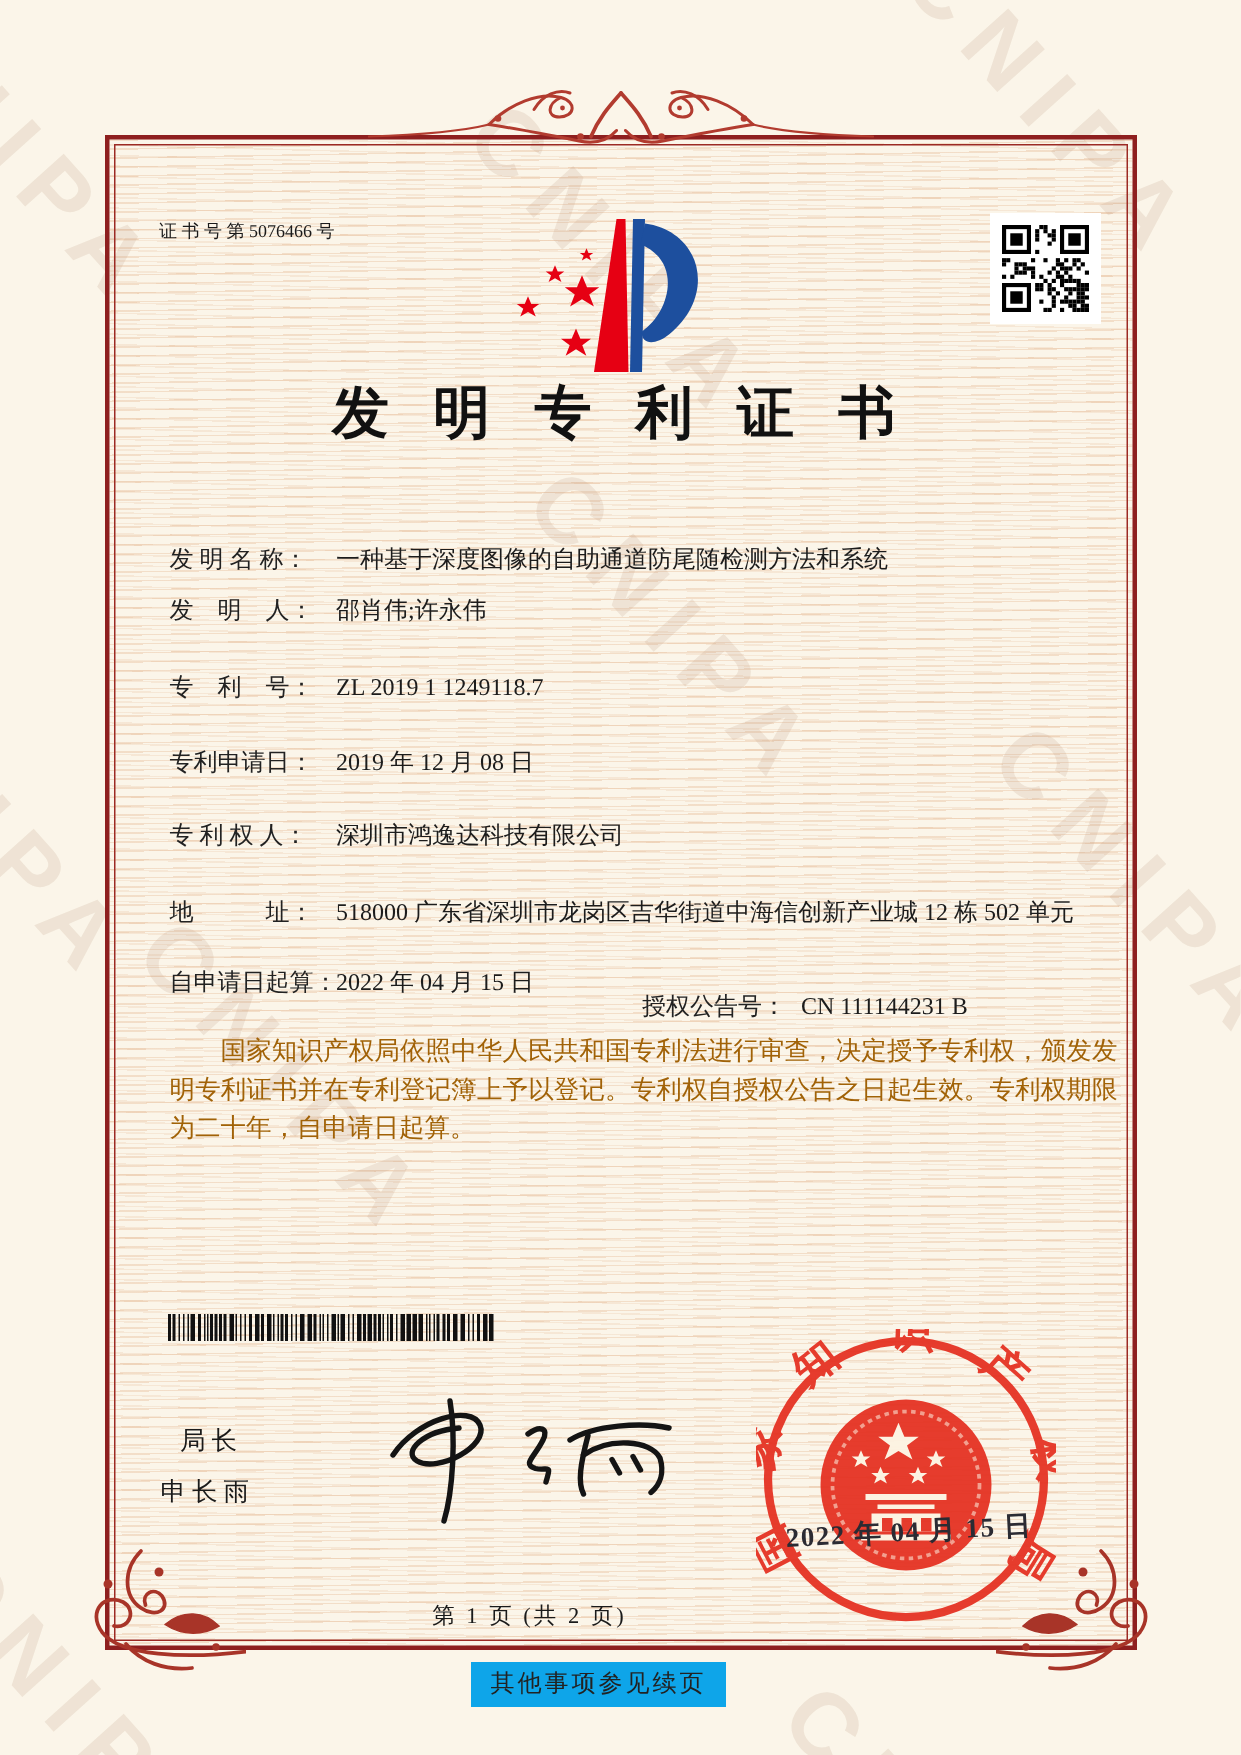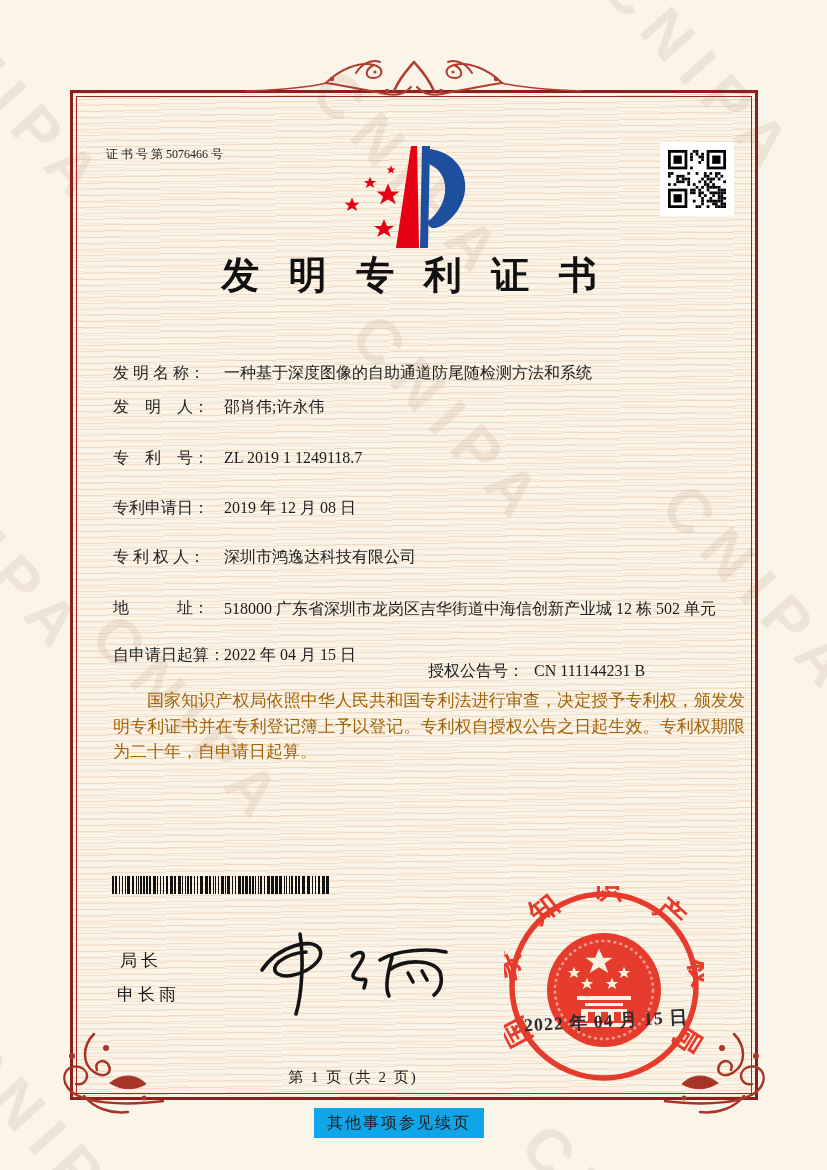--- a/index.html
+++ b/index.html
@@ -45,21 +45,21 @@
   .f-value{color:#1c1c1c;}
   .addr-value{
     display:inline-block;vertical-align:top;width:512px;
     white-space:normal;line-height:22px;
   }
   .grant-pair2{position:absolute;left:315px;top:0;margin-top:16px;}
   .paras{left:113px;top:688px;width:632px;z-index:3;font-size:17px;line-height:25.5px;text-align:justify;color:#a16207;}
   .paras p{margin:0;text-indent:2em;}
   .barcode{left:112px;top:876px;z-index:3;}
   .signer-title{left:120px;top:949px;font-size:17px;letter-spacing:4px;z-index:3;}
-  .signer-name{left:117px;top:983px;font-size:17px;letter-spacing:4px;z-index:3;}
+  .signer-name{left:107px;top:983px;font-size:17px;letter-spacing:4px;z-index:3;}
   .signature{left:246px;top:928px;z-index:3;}
   .page-no{left:70px;top:1068px;width:566px;text-align:center;font-size:15px;z-index:3;letter-spacing:2px;}
   .seal{left:504px;top:886px;z-index:5;}
   .seal-date{
     left:506px;top:1009px;width:200px;z-index:6;text-align:center;
     font-size:18px;font-weight:bold;letter-spacing:1px;color:#2b2b33;
     transform:rotate(-3deg);
   }
   .cont-note{
     left:314px;top:1108px;width:170px;height:30px;z-index:3;

